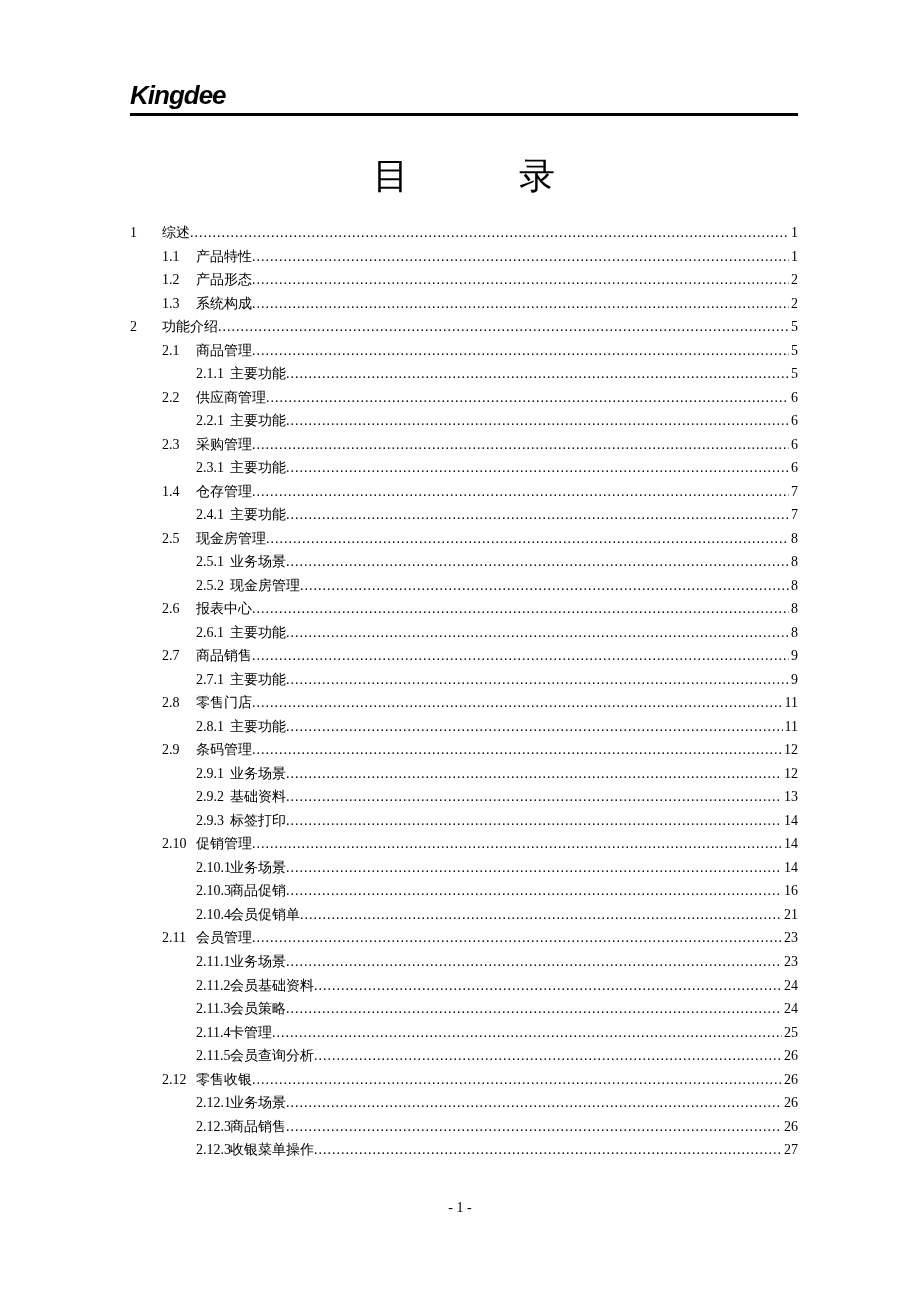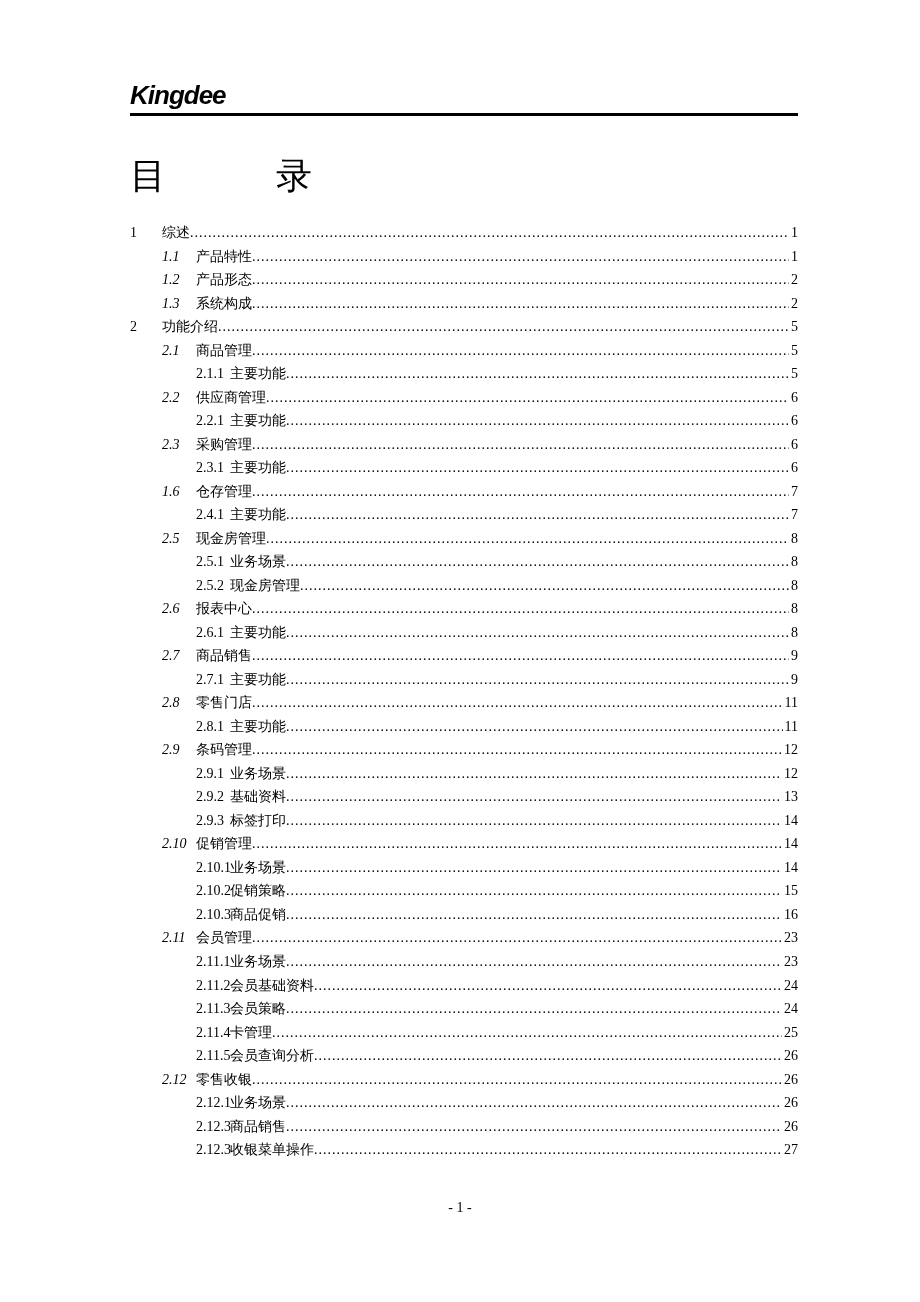--- a/index.html
+++ b/index.html
@@ -25,30 +25,31 @@
       font-size: 26px;
       font-weight: 900;
       font-style: italic;
       letter-spacing: -1px;
     }
     .header-right {
       font-size: 14px;
       padding-bottom: 4px;
     }
     .title {
+      text-align: center;
       font-family: "SimSun", "宋体", serif;
       font-size: 36px;
       font-weight: 400;
       margin-bottom: 20px;
     }
     .title .space { display: inline-block; width: 110px; }
     .toc { font-size: 14px; line-height: 1.68; }
     .toc-row { display: flex; white-space: nowrap; align-items: baseline; }
     .col-num { width: 32px; flex-shrink: 0; text-align: left; }
-    .col-l1 { width: 66px; flex-shrink: 0; padding-left: 32px; font-style: italic; }
+    .col-l1 { width: 66px; flex-shrink: 0; padding-left: 32px; }
     .col-l2 { width: 100px; flex-shrink: 0; padding-left: 66px; }
     .label { flex-shrink: 0; }
     .dots { flex: 1; overflow: hidden; letter-spacing: 1px; color: #000; }
     .dots::before { content: "........................................................................................................................................................................................................"; }
     .page { flex-shrink: 0; padding-left: 2px; }
     .footer {
       position: absolute;
       bottom: 86px;
       left: 0; right: 0;
       text-align: center;
@@ -127,21 +128,21 @@
       <span class="dots"></span>
       <span class="page">6</span>
     </div>
     <div class="toc-row">
       <span class="col-l2">2.3.1</span>
       <span class="label">主要功能</span>
       <span class="dots"></span>
       <span class="page">6</span>
     </div>
     <div class="toc-row">
-      <span class="col-l1">1.6</span>
+      <span class="col-l1">1.4</span>
       <span class="label">仓存管理</span>
       <span class="dots"></span>
       <span class="page">7</span>
     </div>
     <div class="toc-row">
       <span class="col-l2">2.4.1</span>
       <span class="label">主要功能</span>
       <span class="dots"></span>
       <span class="page">7</span>
     </div>
@@ -229,32 +230,32 @@
       <span class="dots"></span>
       <span class="page">14</span>
     </div>
     <div class="toc-row">
       <span class="col-l2">2.10.1</span>
       <span class="label">业务场景</span>
       <span class="dots"></span>
       <span class="page">14</span>
     </div>
     <div class="toc-row">
-      <span class="col-l2">2.10.2</span>
-      <span class="label">促销策略</span>
-      <span class="dots"></span>
-      <span class="page">15</span>
-    </div>
-    <div class="toc-row">
       <span class="col-l2">2.10.3</span>
       <span class="label">商品促销</span>
       <span class="dots"></span>
       <span class="page">16</span>
     </div>
     <div class="toc-row">
+      <span class="col-l2">2.10.4</span>
+      <span class="label">会员促销单</span>
+      <span class="dots"></span>
+      <span class="page">21</span>
+    </div>
+    <div class="toc-row">
       <span class="col-l1">2.11</span>
       <span class="label">会员管理</span>
       <span class="dots"></span>
       <span class="page">23</span>
     </div>
     <div class="toc-row">
       <span class="col-l2">2.11.1</span>
       <span class="label">业务场景</span>
       <span class="dots"></span>
       <span class="page">23</span>

